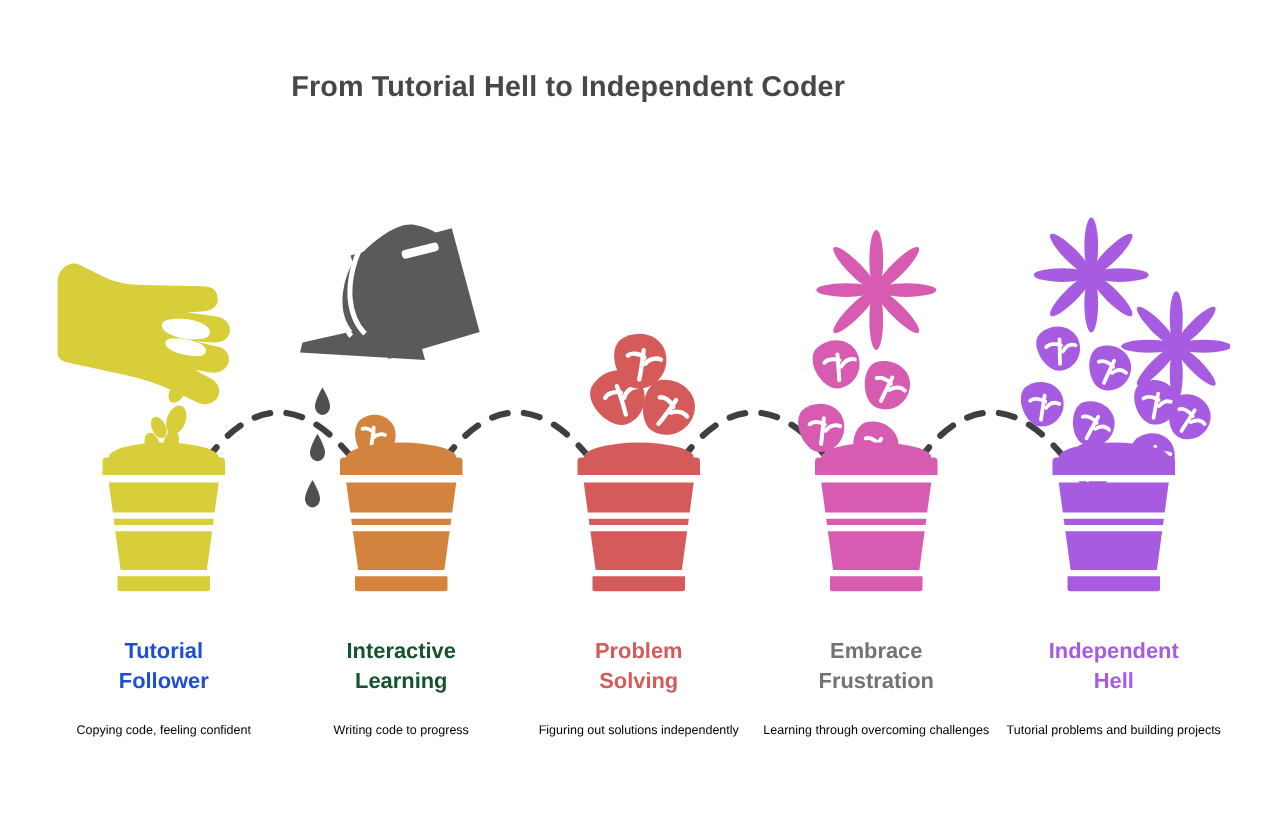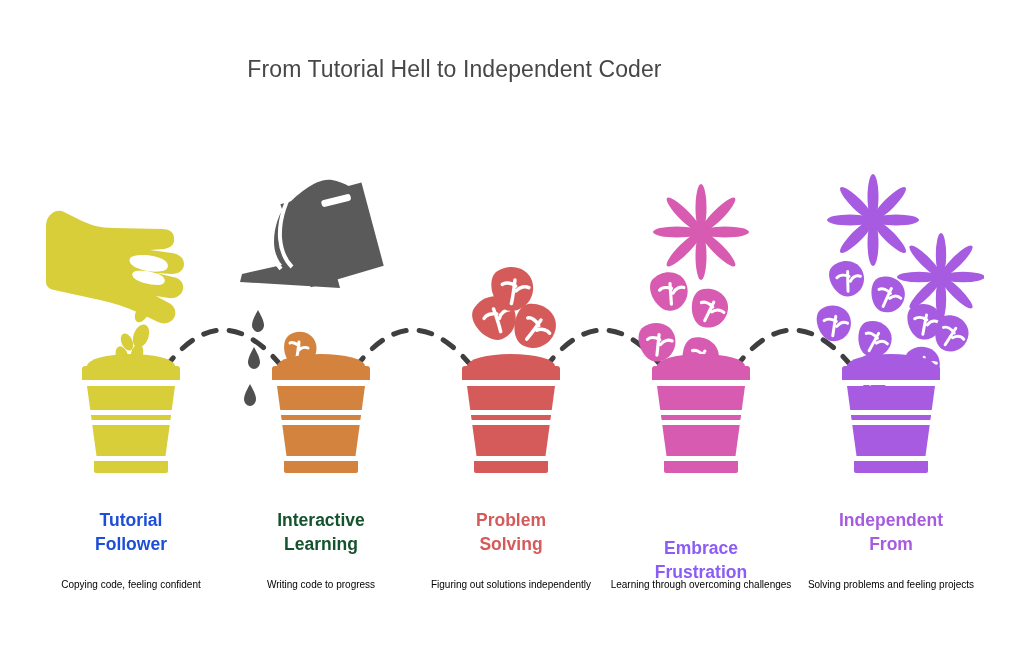--- a/index.html
+++ b/index.html
@@ -12,21 +12,21 @@
   #infographic {
     position:relative;
     width:1024px; height:669px;
     background:#ffffff;
   }
   #title {
     position:absolute;
     top:56px; left:0; width:909px;
     text-align:center;
     font-size:23px;
-    font-weight:normal;
+    font-weight:bold;
     color:#474747;
     letter-spacing:0.1px;
   }
   #arcs-layer {
     position:absolute; top:0; left:0;
     width:1024px; height:669px;
     pointer-events:none;
   }
   .stage {
     position:absolute;
@@ -249,21 +249,21 @@
           <rect x="56" y="289" width="74" height="14" rx="2"></rect>
         </g>
         <g fill="#ffffff">
           <rect x="46" y="240" width="94" height="5"></rect>
           <rect x="46" y="250" width="94" height="5"></rect>
           <rect x="54" y="286" width="78" height="5"></rect>
           <rect x="44" y="210" width="98" height="5"></rect>
         </g>
       </svg>
     </div>
-    <div class="stage-title" style="color:#8b5cf6;margin-top:28px;">
+    <div class="stage-title" style="color:#737373;">
       <span>Embrace</span><br>
       <span>Frustration</span>
     </div>
     <div class="stage-desc">Learning through overcoming challenges</div>
   </div>
 
   <div class="stage" style="left:798px;">
     <div class="art">
       <svg width="186" height="310" viewBox="0 0 186 310">
         <g fill="#A75BE0">
@@ -332,18 +332,18 @@
         <g fill="#ffffff">
           <rect x="46" y="240" width="94" height="5"></rect>
           <rect x="46" y="250" width="94" height="5"></rect>
           <rect x="54" y="286" width="78" height="5"></rect>
           <rect x="44" y="210" width="98" height="5"></rect>
         </g>
       </svg>
     </div>
     <div class="stage-title" style="color:#A75BE0;">
       <span>Independent</span><br>
-      <span>From</span>
-    </div>
-    <div class="stage-desc">Solving problems and feeling projects</div>
+      <span>Hell</span>
+    </div>
+    <div class="stage-desc">Tutorial problems and building projects</div>
   </div>
 
 </div>
 
 </body></html>

